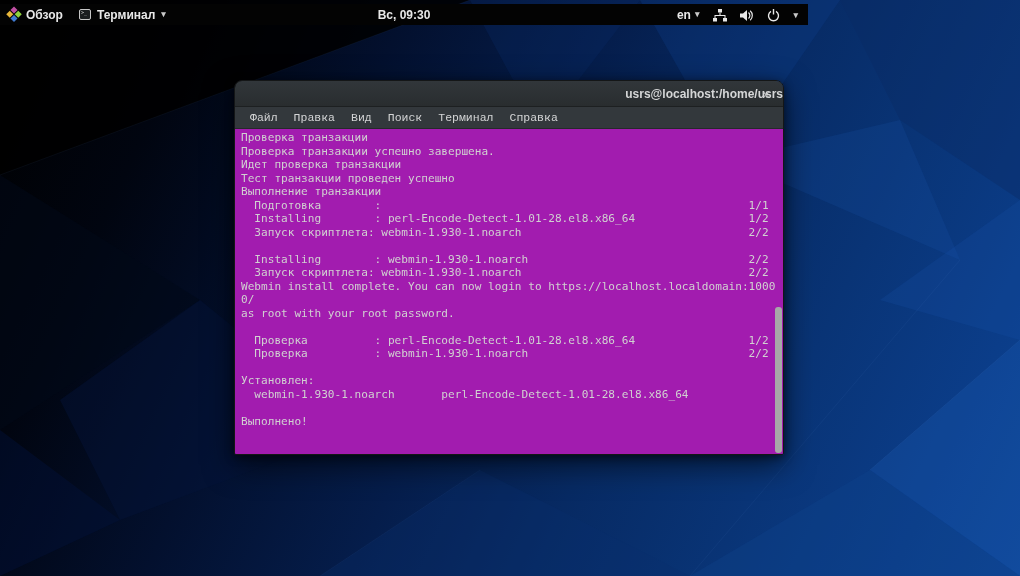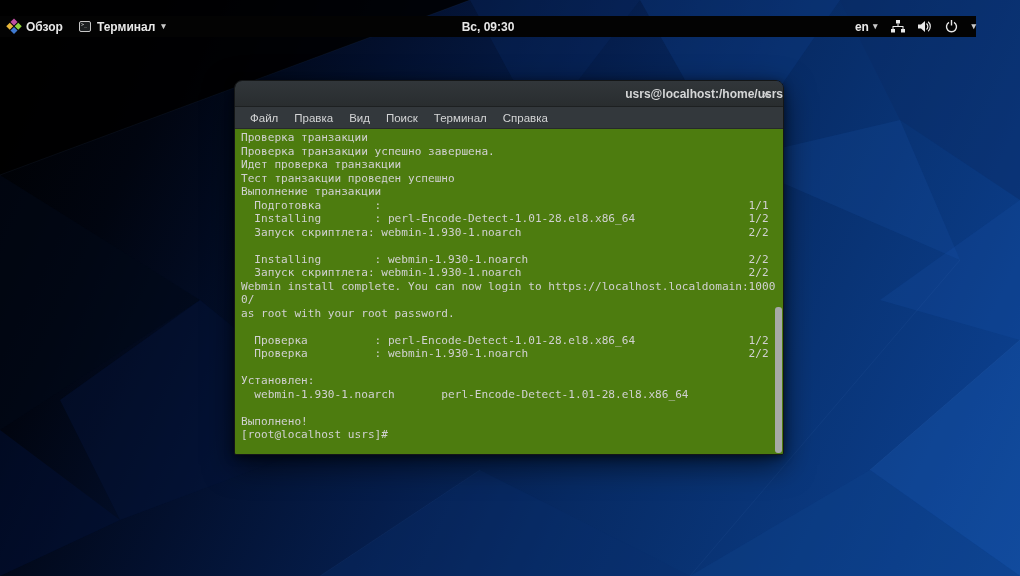--- a/index.html
+++ b/index.html
@@ -9,37 +9,37 @@
   
   .wallpaper {
     position:absolute; inset:0;
     background:linear-gradient(115deg,#000000 0%,#010510 16%,#03102e 32%,#051d4b 48%,
                #072a63 62%,#093476 76%,#0b3d89 90%,#0d4494 100%);
   }
   .wallpaper svg { position:absolute; inset:0; display:block; }
 
   
   .topbar {
-    position:absolute; left:0; top:16px; width:976px; height:21px;
+    position:absolute; left:0; top:4px; width:808px; height:21px;
     background:#030303; color:#e8e8e8; display:flex; align-items:center;
     font-size:12px; font-weight:600; z-index:40;
   }
   .tb-left { display:flex; align-items:center; gap:16px; padding-left:8px; }
   .tb-item { display:flex; align-items:center; gap:6px; height:21px; cursor:default; }
   .centos-logo { width:12px; height:12px; transform:rotate(45deg); display:grid;
                  grid-template-columns:5px 5px; grid-template-rows:5px 5px; gap:1px; }
   .centos-logo i { display:block; }
   .cl-a{background:#c04fa2;} .cl-b{background:#8fd33f;} .cl-c{background:#e8b73a;} .cl-d{background:#3f7ad1;}
   .term-glyph { width:12px; height:11px; background:#1b1e20; border:1px solid #c7c7c7;
                 border-radius:2px; position:relative; }
   .term-glyph::after { content:">_"; position:absolute; left:1px; top:-1px;
                        font:5px/7px "DejaVu Sans Mono",monospace; color:#dcdcdc; }
   .caret { font-size:9px; color:#c9c9c9; line-height:1; }
   .tb-clock { position:absolute; left:0; right:0; text-align:center; pointer-events:none; }
-  .tb-right { margin-left:auto; display:flex; align-items:flex-start; gap:14px; }
+  .tb-right { margin-left:auto; display:flex; align-items:flex-end; gap:14px; padding-right:10px; }
   .tb-kbd { display:flex; align-items:center; gap:4px; }
   .tb-sys { display:flex; align-items:center; gap:13px; }
   .tb-sys svg { display:block; }
 
   
   .window {
     position:absolute; left:234px; top:80px; width:550px; height:375px;
     border-radius:8px 8px 2px 2px; box-shadow:0 10px 30px rgba(0,0,0,.6), 0 2px 8px rgba(0,0,0,.5);
     z-index:30; overflow:hidden; border:1px solid #141617;
   }
@@ -51,23 +51,23 @@
   .titlebar .title { font-size:12px; font-weight:700; color:#d5d6d7; }
   .close-btn {
     position:absolute; right:7px; top:3px; width:20px; height:20px;
     display:flex; align-items:center; justify-content:center;
     color:#c8c9ca; font-size:13px; font-weight:400; border-radius:3px; cursor:default;
   }
   .menubar {
     height:22px; background:#33383c; display:flex; align-items:center;
     padding-left:7px; border-bottom:1px solid #26292b;
   }
-  .menu-item { padding:8px 8px; font-size:11.5px; color:#d4d5d6; line-height:22px; }
+  .menu-item { padding:8px 8px; font-size:11.5px; color:#d4d5d6; line-height:22px;font-family:Liberation Mono, monospace; }
   .content {
-    height:326px; background:#4d7c0f; position:relative;
+    height:326px; background:#a21caf; position:relative;
     padding:2px 0 0 6px; overflow:hidden;
   }
   .tline {
     font-family:"DejaVu Sans Mono", monospace;
     font-size:11.1px; line-height:13.5px; height:13.5px;
     color:#d1d1d1; white-space:pre;
   }
   .scrollbar-thumb {
     position:absolute; right:1px; top:178px; width:7px; height:146px;
     background:#a7a9a8; border-radius:3px;
@@ -182,16 +182,15 @@
     <div class="tline">0/</div>
     <div class="tline">as root with your root password.</div>
     <div class="tline"></div>
     <div class="tline">  Проверка          : perl-Encode-Detect-1.01-28.el8.x86_64                 1/2</div>
     <div class="tline">  Проверка          : webmin-1.930-1.noarch                                 2/2</div>
     <div class="tline"></div>
     <div class="tline">Установлен:</div>
     <div class="tline">  webmin-1.930-1.noarch       perl-Encode-Detect-1.01-28.el8.x86_64</div>
     <div class="tline"></div>
     <div class="tline">Выполнено!</div>
-    <div class="tline">[root@localhost usrs]#</div>
     <div class="scrollbar-thumb"></div>
   </div>
 </div>
 
 </body></html>

